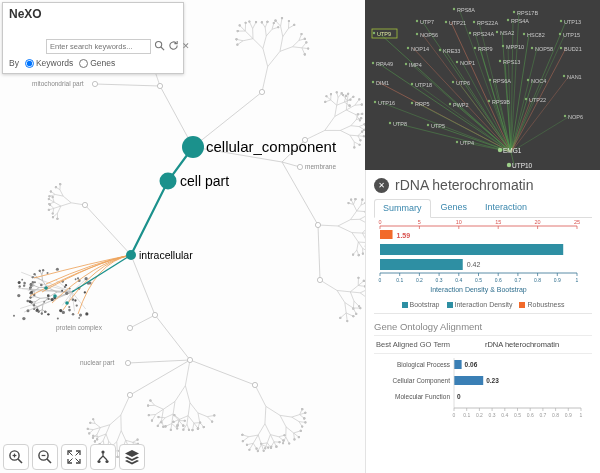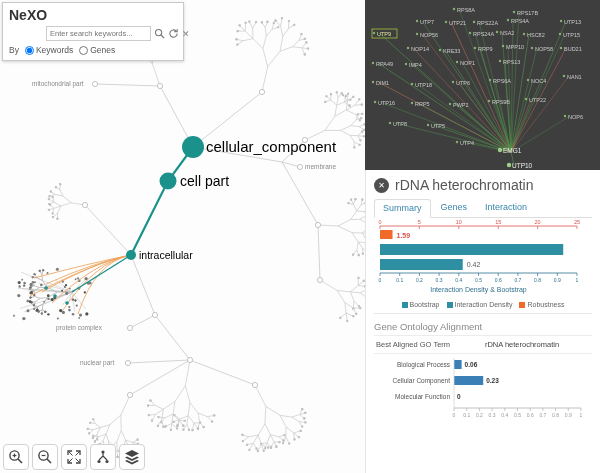--- a/index.html
+++ b/index.html
@@ -17,22 +17,22 @@
   #lbl-intra { left: 139px; top: 249px; font-size: 10.5px; }
   .twig-lbl { position: absolute; color: #8a8a8a; font-size: 6.5px; white-space: nowrap; }
   #lbl-mito { left: 32px;  top: 80px; }
   #lbl-mem  { left: 305px; top: 163px; }
   #lbl-pc   { left: 56px;  top: 324px; }
   #lbl-np   { left: 80px;  top: 359px; }
 
   
   #search-panel { position: absolute; left: 2px; top: 2px; width: 182px; background: #fff;
     border: 1px solid #c9c9c9; box-shadow: 0 1px 3px rgba(0,0,0,.18); padding: 4px 6px 5px; }
-  .sp-title { font-size: 14px; font-weight: bold; color: #333; margin-bottom: 3px; }
-  .sp-row { display: flex; align-items: center; gap: 3px; padding-left: 37px; }
+  .sp-title { font-size: 12px; font-weight: bold; color: #333; margin-bottom: 18px; }
+  .sp-row { display: flex; gap: 3px; padding-left: 37px; }
   #search-input { width: 112px; height: 15px; font-size: 7.5px; border: 1px solid #ccc; padding: 1px 3px; color: #555; font-family: "Liberation Sans", sans-serif; }
   .sp-ic { display: inline-flex; width: 13px; height: 13px; align-items: center; justify-content: center; cursor: pointer; }
   .sp-x { font-size: 9px; color: #888; }
   .sp-by { display: flex; align-items: center; gap: 6px; font-size: 8.5px; color: #555; margin-top: 4px; }
   .sp-by label { display: inline-flex; align-items: center; gap: 2px; cursor: pointer; }
   .sp-by input { width: 9px; height: 9px; margin: 0; }
 
   
   #toolbar { position: absolute; left: 3px; bottom: 3px; display: flex; gap: 3px; }
   .tb-btn { width: 26px; height: 26px; background: #fff; border: 1px solid #d2d2d2; border-radius: 4px;

